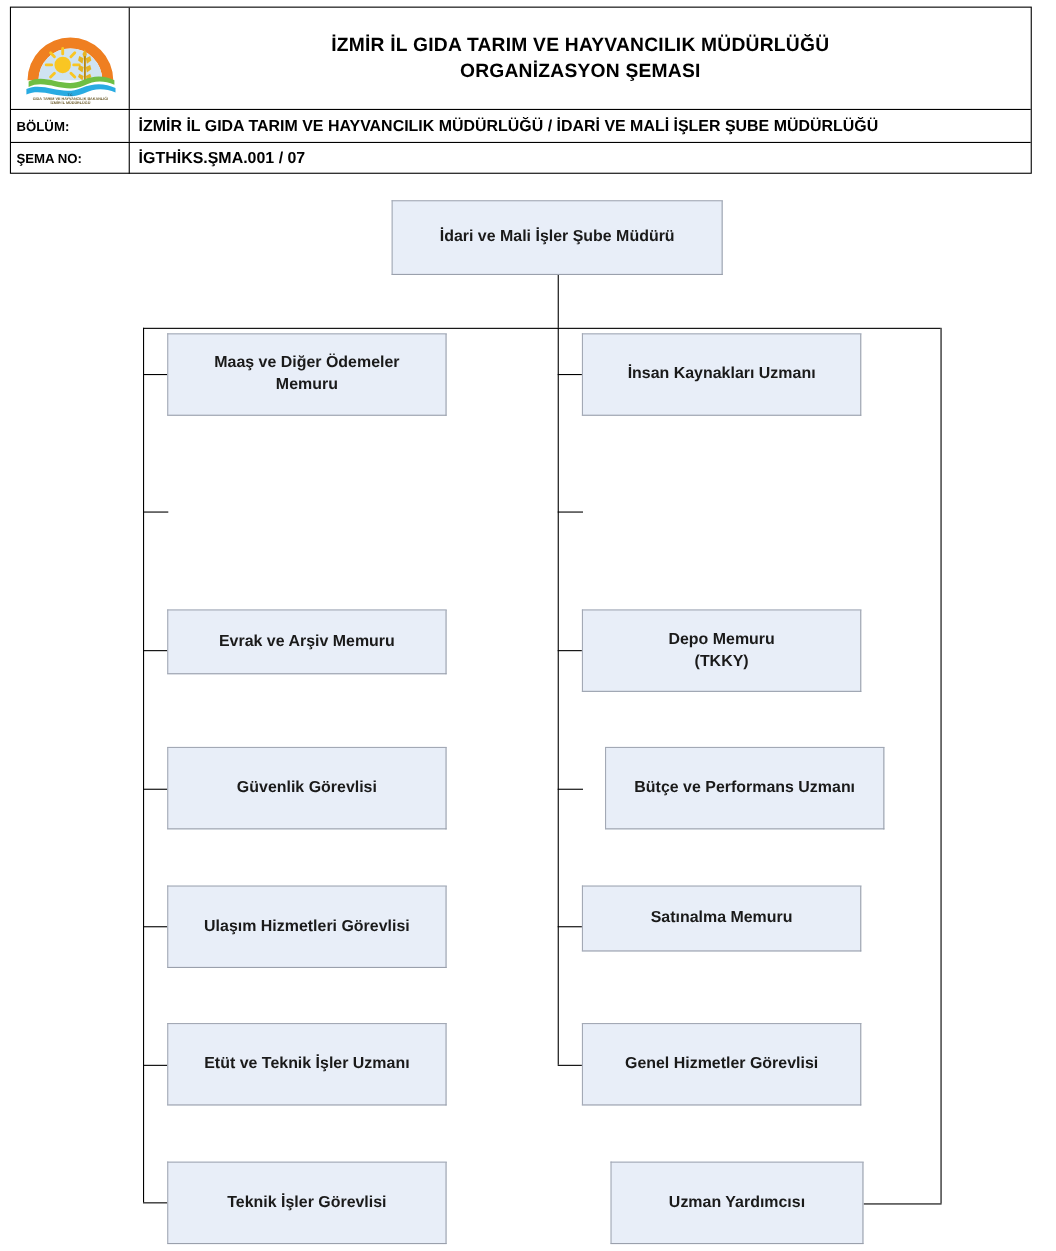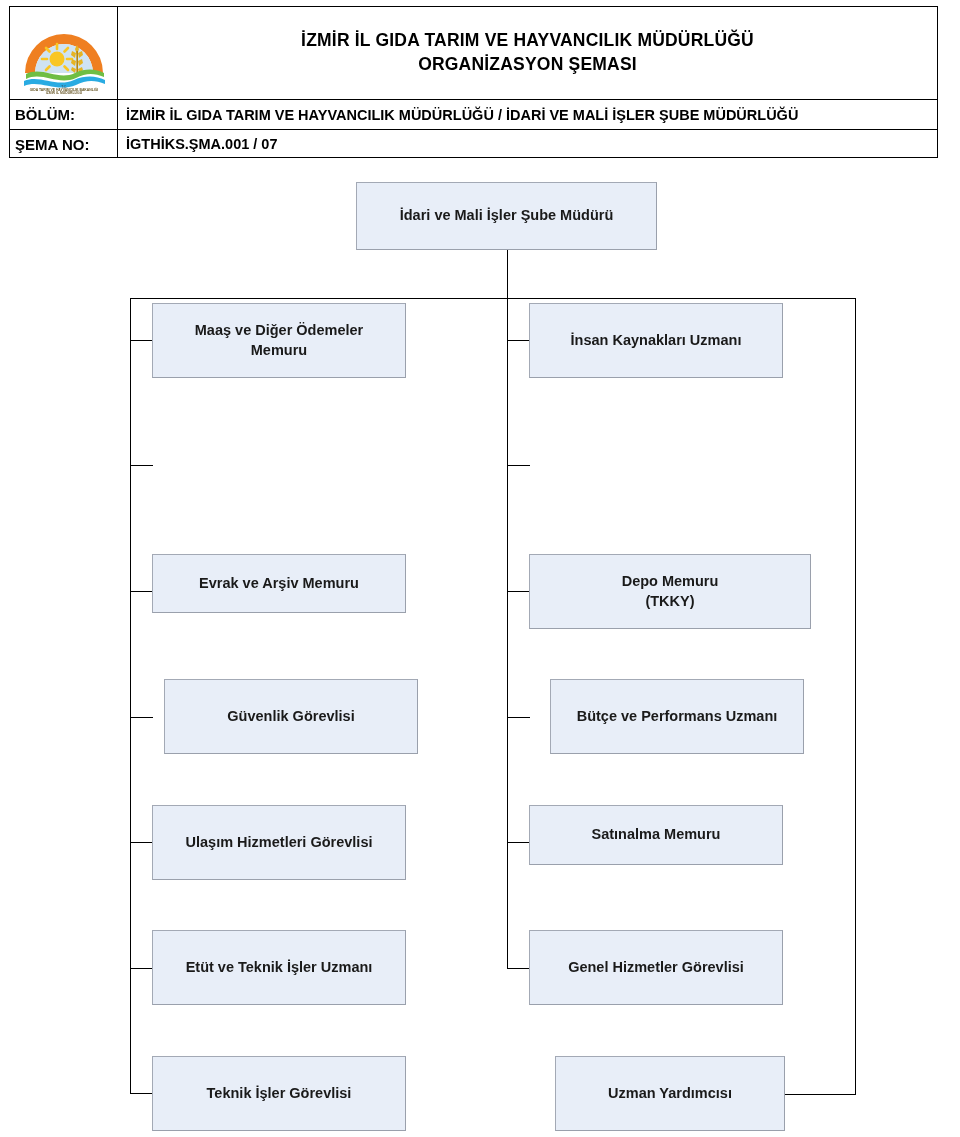--- a/index.html
+++ b/index.html
@@ -90,21 +90,21 @@
   .hdr-label-cell {
     position: absolute;
     left: 0; top: 0;
     width: 108px;
     height: 100%;
     border-right: 1px solid #000;
     box-sizing: border-box;
     display: flex;
     align-items: center;
     padding-left: 5px;
-    font-size: 15px;
+    font-size: 12px;
     font-weight: bold;
     white-space: nowrap;
   }
   .hdr-value-cell {
     position: absolute;
     left: 108px; top: 0; right: 0; bottom: 0;
     display: flex;
     align-items: center;
     padding-left: 8px;
     font-size: 14.5px;
@@ -249,27 +249,27 @@
     <div class="conn h" style="left:507px; top:182px; width:23px;"></div>
     <div class="conn h" style="left:507px; top:307px; width:23px;"></div>
     <div class="conn h" style="left:507px; top:433px; width:23px;"></div>
     <div class="conn h" style="left:507px; top:559px; width:23px;"></div>
     <div class="conn h" style="left:507px; top:684px; width:23px;"></div>
     <div class="conn h" style="left:507px; top:810px; width:23px;"></div>
 
     <div class="node" style="left:152px; top:145px; width:254px; height:75px;">Maaş ve Diğer Ödemeler
 Memuru</div>
     <div class="node" style="left:152px; top:396px; width:254px; height:59px;">Evrak ve Arşiv Memuru</div>
-    <div class="node" style="left:152px; top:521px; width:254px; height:75px;margin-left:12px;">Güvenlik Görevlisi</div>
+    <div class="node" style="left:152px; top:521px; width:254px; height:75px;">Güvenlik Görevlisi</div>
     <div class="node" style="left:152px; top:647px; width:254px; height:75px;">Ulaşım Hizmetleri Görevlisi</div>
     <div class="node" style="left:152px; top:772px; width:254px; height:75px;">Etüt ve Teknik İşler Uzmanı</div>
     <div class="node" style="left:152px; top:898px; width:254px; height:75px;">Teknik İşler Görevlisi</div>
 
     <div class="node" style="left:529px; top:145px; width:254px; height:75px;">İnsan Kaynakları Uzmanı</div>
-    <div class="node" style="left:529px; top:396px; width:282px; height:75px;">Depo Memuru
+    <div class="node" style="left:529px; top:396px; width:254px; height:75px;">Depo Memuru
 (TKKY)</div>
     <div class="node" style="left:550px; top:521px; width:254px; height:75px;">Bütçe ve Performans Uzmanı</div>
     <div class="node" style="left:529px; top:647px; width:254px; height:60px;">Satınalma Memuru</div>
     <div class="node" style="left:529px; top:772px; width:254px; height:75px;">Genel Hizmetler Görevlisi</div>
     <div class="node" style="left:555px; top:898px; width:230px; height:75px;">Uzman Yardımcısı</div>
 
   </div>
 </div>
 
 </body></html>

